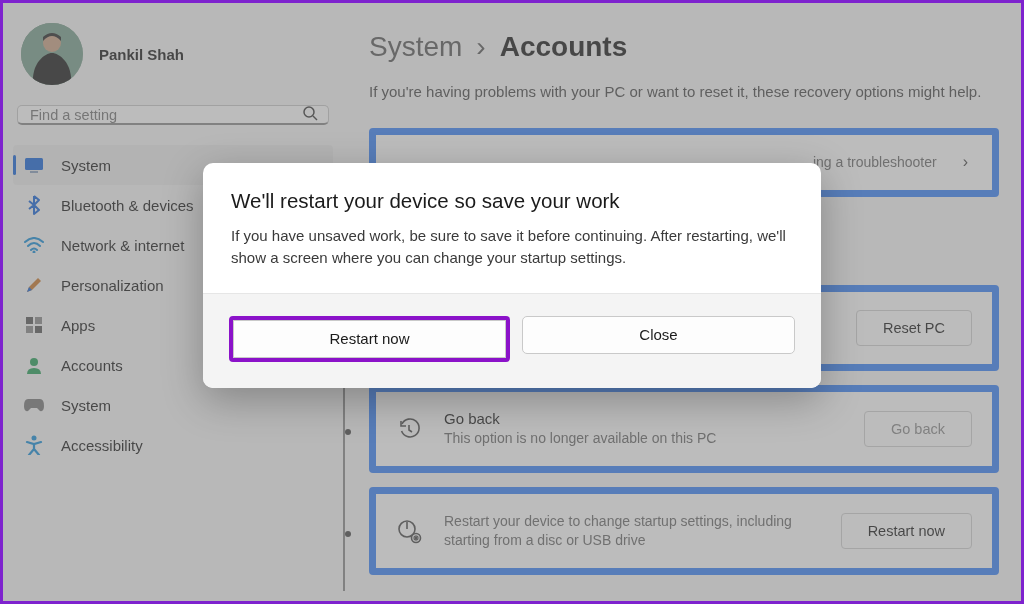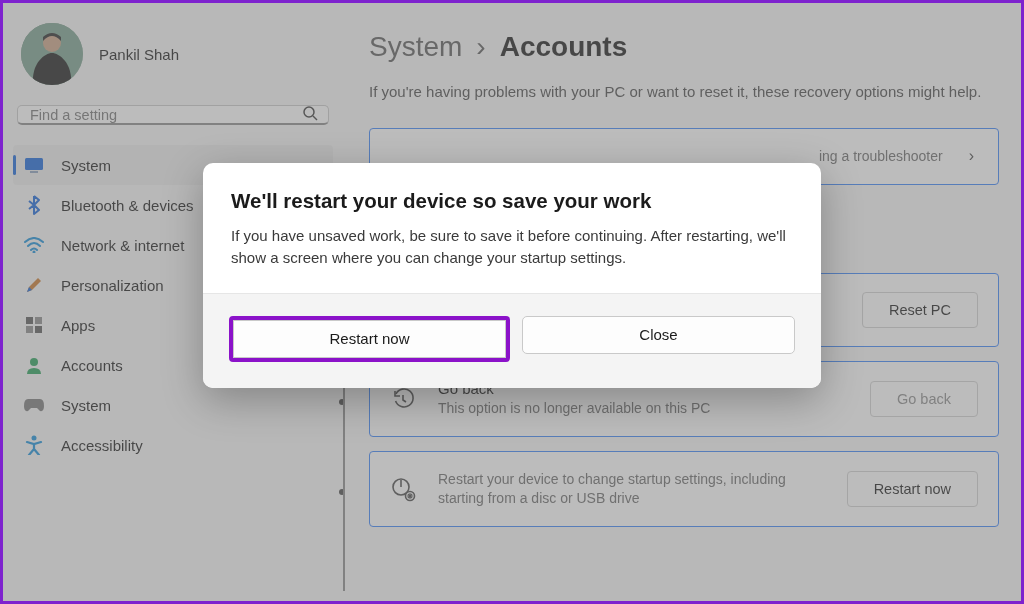--- a/index.html
+++ b/index.html
@@ -10,21 +10,21 @@
       overflow: hidden;
       border: 3px solid #7e22ce;
       background: #f3f3f3;
       position: relative;
     }
     .window { display: flex; height: 100%; }
     .sidebar { width: 338px; padding: 12px 8px 12px 10px; }
     .user-row { display: flex; align-items: center; padding: 8px 8px 18px 8px; gap: 16px; }
     .avatar-wrap { width: 62px; height: 62px; border-radius: 50%; overflow: hidden; background: linear-gradient(135deg,#5a7a6a,#b7c5bd); position:relative; }
     .avatar-wrap svg { width:100%; height:100%; }
-    .user-name { font-size: 15px; font-weight: 400; color: #1b1b1b; }
+    .user-name { font-size: 15px; font-weight: 700; color: #1b1b1b; }
     .search-box {
       display: flex; align-items: center; justify-content: space-between;
       border: 1px solid #c8c8c8; border-bottom: 2px solid #8a8a8a;
       background: #fcfcfc; border-radius: 5px; height: 20px;
       padding: 0 10px 0 12px; margin: 2px 4px 20px 4px;
     }
     .search-box input {
       border: none; outline: none; background: transparent;
       font-size: 14.5px; color: #555; flex:1;
     }
@@ -39,21 +39,21 @@
     .nav-item.active::before {
       content:""; position:absolute; left:0; top:10px; bottom:10px; width:3px;
       background:#1a66d6; border-radius:3px;
     }
     .nav-icon { width:22px; height:22px; display:flex; align-items:center; justify-content:center; }
     .main { flex: 1; padding: 28px 22px 0 28px; position:relative; }
     .breadcrumb { display:flex; align-items:baseline; gap:14px; font-size:28px; color:#5a5a5a; margin-bottom:18px; }
     .breadcrumb .current { font-weight:600; color:#1b1b1b; }
     .page-desc { font-size:15px; color:#4a4a4a; line-height:1.4; max-width:640px; margin-bottom:26px; }
     .card {
-      border:1px solid #3b82f6; background:#fbfbfb; border-radius:4px;
+      border:7px solid #3b82f6; background:#fbfbfb; border-radius:4px;
       padding:18px 20px; display:flex; align-items:center; gap:22px;
       margin-bottom:14px;
     }
     .card .tc { flex:1; }
     .card .tc .ct { font-size:15px; color:#1b1b1b; margin-bottom:2px; }
     .card .tc .cd { font-size:14px; color:#6a6a6a; line-height:1.35; }
     .card .card-icon { width:26px; height:26px; color:#4a4a4a; display:flex; align-items:center; justify-content:center; }
     .card .action-btn {
       border:1px solid #cfcfcf; background:#fbfbfb; border-radius:4px;
       padding: 9px 26px; font-size:14.5px; color:#1b1b1b; white-space:nowrap;
@@ -69,21 +69,21 @@
     
     .overlay {
       position:absolute; inset:0; background:rgba(120,120,120,0.48);
       display:flex; align-items:flex-start; justify-content:center; padding-top:160px;
     }
     .dialog {
       width: 618px; background:#fff; border-radius:10px;
       box-shadow: 0 12px 40px rgba(0,0,0,0.28); overflow:hidden;
     }
     .dialog-body { padding: 26px 28px 24px 28px; }
-    .dialog-title { font-size:20.5px; font-weight:700; color:#1b1b1b; margin-bottom:12px; }
+    .dialog-title { font-size:20.5px; font-weight:400; color:#1b1b1b; margin-bottom:12px; }
     .dialog-text { font-size:15px; color:#3a3a3a; line-height:1.45; }
     .dialog-actions {
       background:#f4f4f4; border-top:1px solid #e6e6e6;
       display:flex; gap:12px; padding: 22px 26px 26px 26px;
     }
     .dbtn {
       flex:1; height:38px; border-radius:5px; border:1px solid #c9c9c9;
       background:#fdfdfd; font-size:15px; color:#1b1b1b;
     }
     .highlight-box {

